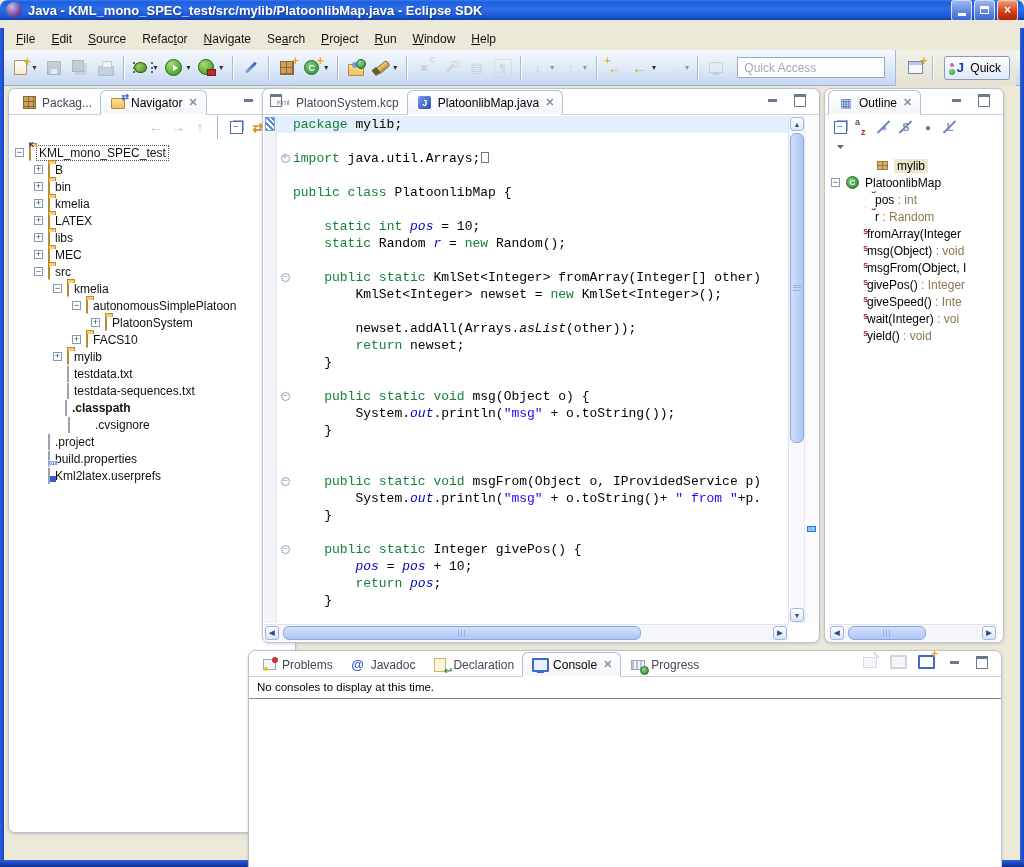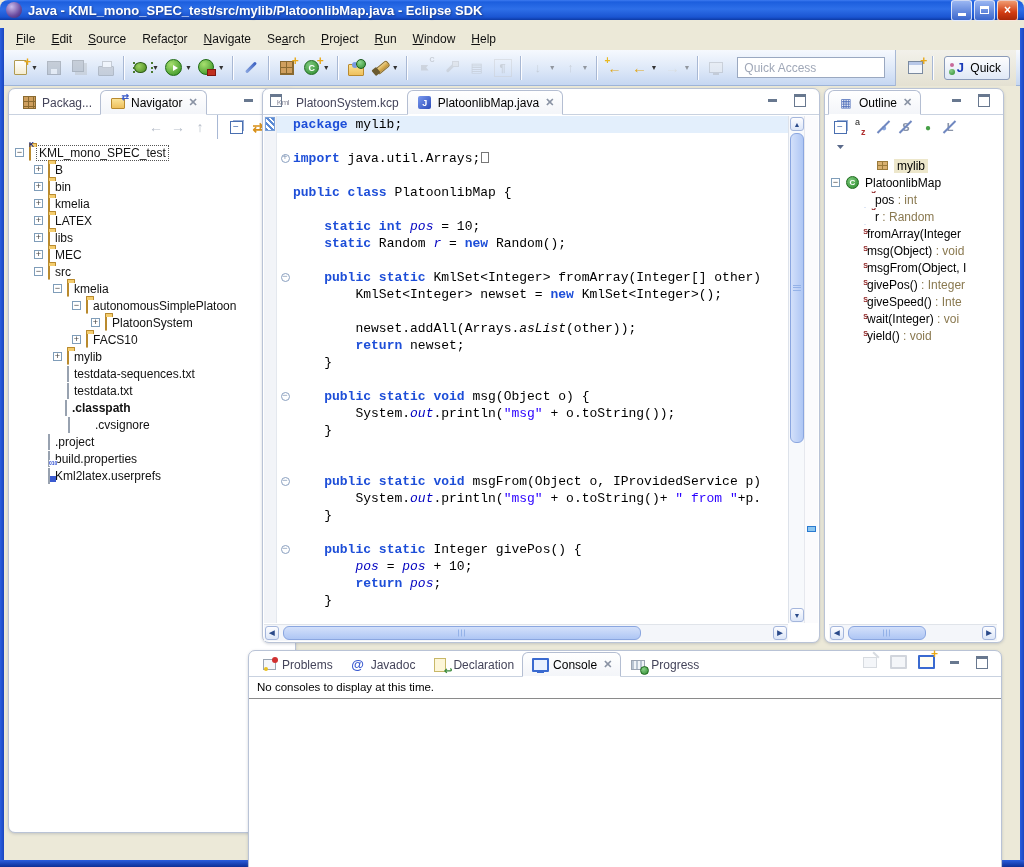--- a/index.html
+++ b/index.html
@@ -197,21 +197,21 @@
   .range-ind{position:absolute;top:1px;left:1px;width:10px;height:14px;border:1px solid #7aa0d8;
     background:repeating-linear-gradient(45deg,#5b8ad4 0 2px,#fff 2px 4px)}
   .code-area{flex:1;overflow:hidden;font-family:"Liberation Mono","DejaVu Sans Mono",monospace;
     font-size:13px;line-height:17px}
   .crow{display:flex;height:17px;align-items:center}
   .crow.cur{background:#e3effc}
   .fold{width:16px;flex:none;display:flex;align-items:center;justify-content:center}
   .fm{display:inline-block;width:9px;height:9px;border:1px solid #8aa0c0;border-radius:50%;color:#7a90b0;
     font-size:9px;line-height:7px;text-align:center;background:#fff}
   .ltext{white-space:pre;flex:1;overflow:hidden}
-  .tk-kw{color:#1d4ed8;font-weight:bold}
+  .tk-kw{color:#15803d;font-weight:normal}
   .tk-pl{color:#000}
   .tk-st{color:#2a00ff}
   .tk-fi{color:#0000c0;font-style:italic}
   .tk-sm{font-style:italic}
   .tk-box{display:inline-block;width:8px;height:11px;border:1px solid #777;vertical-align:-1px;margin-left:1px}
 
   .vscroll{width:16px;border-left:1px solid #dde2ea;background:#f7f9fc;position:relative;flex:none}
   .sb-btn{position:absolute;left:1px;width:14px;height:14px;border:1px solid #a4b6dc;border-radius:3px;
     background:linear-gradient(#fdfdff,#dce6f8);display:flex;align-items:center;justify-content:center;
     font-size:7px;color:#2a4a8a;font-weight:bold}
@@ -488,26 +488,26 @@
         <span class="tlabel">FACS10</span>
       </div>
       <div class="trow" style="padding-left: 44px;">
         <span class="tgl">+</span>
         <span class="tico"><span class="ti-folder"></span></span>
         <span class="tlabel">mylib</span>
       </div>
       <div class="trow" style="padding-left: 44px;">
         <span class="tgl-space"></span>
         <span class="tico"><span class="ti-file"></span></span>
-        <span class="tlabel">testdata-sequences.txt</span>
+        <span class="tlabel">testdata.txt</span>
       </div>
       <div class="trow" style="padding-left: 44px;">
         <span class="tgl-space"></span>
         <span class="tico"><span class="ti-file"></span></span>
-        <span class="tlabel">testdata.txt</span>
+        <span class="tlabel">testdata-sequences.txt</span>
       </div>
       <div class="trow" style="padding-left: 42px; font-weight: bold;">
         <span class="tgl-space"></span>
         <span class="tico"><span class="ti-file"></span></span>
         <span class="tlabel">.classpath</span>
       </div>
       <div class="trow" style="padding-left: 25px; gap: 20px;">
         <span class="tgl-space"></span>
         <span class="tico"><span class="ti-file"></span></span>
         <span class="tlabel">.cvsignore</span>

